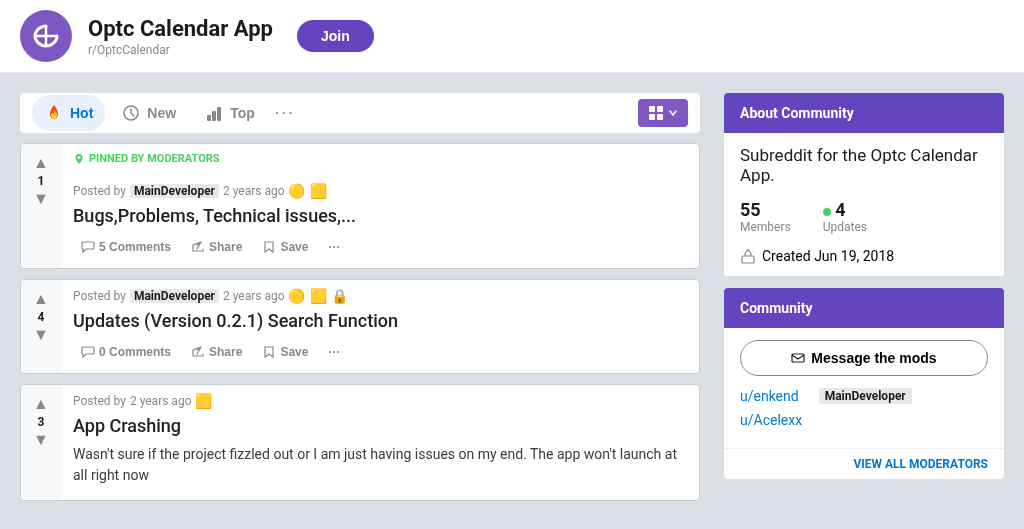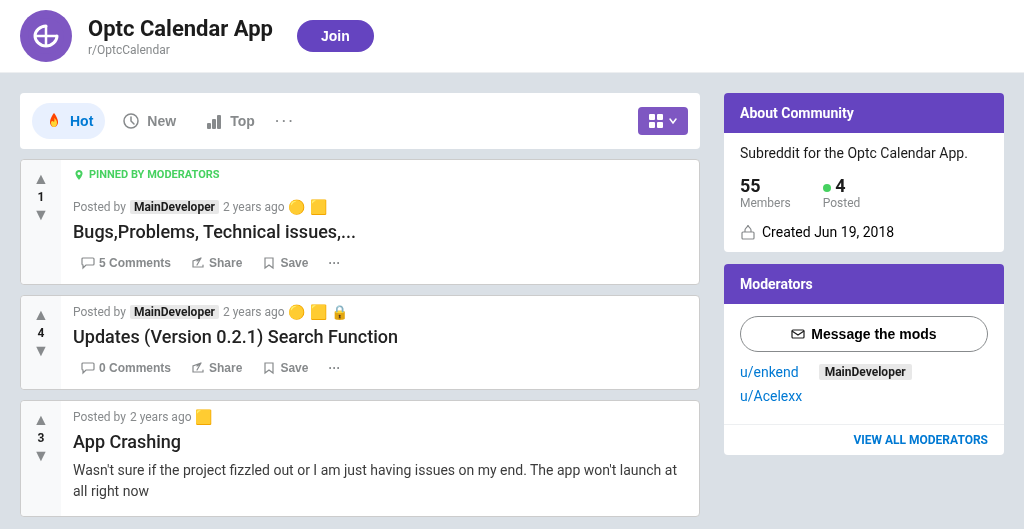--- a/index.html
+++ b/index.html
@@ -13,21 +13,21 @@
     .header-title { font-size: 22px; font-weight: 700; color: #1c1c1c; }
     .header-sub { font-size: 12px; color: #878a8c; margin-top: 2px; }
     .join-btn { background: #6544c0; color: white; border: none; border-radius: 20px; padding: 8px 24px; font-size: 14px; font-weight: 700; cursor: pointer; margin-left: 8px; }
 
     
     .main { display: flex; gap: 24px; padding: 20px 20px; max-width: 1024px; margin: 0 auto; }
     .content { flex: 1; min-width: 0; }
     .sidebar { width: 280px; flex-shrink: 0; }
 
     
-    .sort-bar { background: white; border-radius: 4px; padding: 10px 12px; display: flex; align-items: center; gap: 4px; margin-bottom: 10px; }
+    .sort-bar { background: white; border-radius: 4px; padding: 2px 12px; display: flex; align-items: center; gap: 4px; margin-bottom: 10px; }
     .sort-btn { display: flex; align-items: center; gap: 6px; padding: 8px 12px; border-radius: 2px; border: none; background: none; font-size: 14px; font-weight: 700; color: #878a8c; cursor: pointer; }
     .sort-btn.active { color: #0079d3; background: #e8f0fe; border-radius: 20px; }
     .sort-btn svg { width: 20px; height: 20px; }
     .sort-dots { margin-left: 4px; font-size: 18px; color: #878a8c; cursor: pointer; letter-spacing: 2px; }
     .sort-view { margin-left: auto; background: #7e57c2; color: white; border: none; border-radius: 4px; padding: 6px 10px; cursor: pointer; display: flex; align-items: center; gap: 4px; }
 
     
     .post-card { background: white; border-radius: 4px; margin-bottom: 10px; display: flex; border: 1px solid #ccc; }
     .post-vote { display: flex; flex-direction: column; align-items: center; padding: 8px 6px; background: #f8f9fa; border-radius: 4px 0 0 4px; min-width: 40px; }
     .vote-up, .vote-down { background: none; border: none; cursor: pointer; color: #878a8c; font-size: 16px; padding: 2px; }
@@ -39,21 +39,21 @@
     .post-title { font-size: 18px; font-weight: 500; color: #222; margin-bottom: 8px; }
     .post-actions { display: flex; align-items: center; gap: 4px; }
     .action-btn { display: flex; align-items: center; gap: 4px; padding: 6px 8px; border: none; background: none; color: #878a8c; font-size: 12px; font-weight: 700; cursor: pointer; border-radius: 2px; }
     .post-emoji { font-size: 14px; }
     .post-snippet { font-size: 14px; color: #3c3c3c; margin-bottom: 6px; line-height: 1.5; }
 
     
     .sidebar-card { background: white; border-radius: 4px; margin-bottom: 12px; overflow: hidden; }
     .sidebar-header { background: #6544c0; color: white; font-weight: 700; font-size: 14px; padding: 12px 16px; }
     .sidebar-body { padding: 12px 16px; }
-    .sidebar-desc { font-size: 14px; color: #1c1c1c; margin-bottom: 14px; }
+    .sidebar-desc { font-size: 17px; color: #1c1c1c; margin-bottom: 14px; }
     .sidebar-stats { display: flex; gap: 32px; margin-bottom: 14px; }
     .stat-item { display: flex; flex-direction: column; }
     .stat-number { font-size: 18px; font-weight: 700; color: #1c1c1c; }
     .stat-label { font-size: 12px; color: #878a8c; }
     .sidebar-created { font-size: 14px; color: #000000; display: flex; align-items: center; gap: 6px; }
     .message-mods-btn { width: 100%; padding: 9px; border-radius: 20px; border: 1px solid #878a8c; background: white; font-size: 14px; font-weight: 700; cursor: pointer; display: flex; align-items: center; justify-content: center; gap: 6px; margin-bottom: 12px; }
     .mod-item { font-size: 14px; color: #0079d3; margin-bottom: 8px; display: flex; align-items: center; gap: 20px; }
     .mod-badge { background: #e8e8e8; border-radius: 2px; padding: 1px 6px; font-size: 12px; color: #1c1c1c; font-weight: 700; }
     .view-all-mods { color: #0079d3; font-size: 12px; font-weight: 700; text-align: right; display: block; padding: 8px 16px; text-transform: uppercase; cursor: pointer; border-top: 1px solid #edeff1; text-decoration: none; }
 
@@ -229,35 +229,35 @@
       <div class="sidebar-header">About Community</div>
       <div class="sidebar-body">
         <div class="sidebar-desc">Subreddit for the Optc Calendar App.</div>
         <div class="sidebar-stats">
           <div class="stat-item">
             <span class="stat-number">55</span>
             <span class="stat-label">Members</span>
           </div>
           <div class="stat-item">
             <span class="stat-number"><span class="online-dot"></span> <span>4</span></span>
-            <span class="stat-label">Posted</span>
+            <span class="stat-label">Updates</span>
           </div>
         </div>
         <div class="sidebar-created">
           <svg width="16" height="16" viewBox="0 0 16 16" fill="none">
             <rect x="2" y="8" width="12" height="7" rx="1" stroke="#878a8c" stroke-width="1.2" fill="none"></rect>
             <path d="M5 8 V6 C5 4.3 8 3 8 1 C8 3 11 4.3 11 6 V8" stroke="#878a8c" stroke-width="1.2" fill="none"></path>
           </svg>
           <span>Created Jun 19, 2018</span>
         </div>
       </div>
     </div>
 
     <div class="sidebar-card">
-      <div class="sidebar-header">Moderators</div>
+      <div class="sidebar-header">Community</div>
       <div class="sidebar-body">
         <button class="message-mods-btn">
           <svg width="14" height="14" viewBox="0 0 14 14" fill="none">
             <rect x="1" y="3" width="12" height="8" rx="1" stroke="#1c1c1c" stroke-width="1.2" fill="none"></rect>
             <path d="M1 4 L7 8 L13 4" stroke="#1c1c1c" stroke-width="1.2"></path>
           </svg>
           <span>Message the mods</span>
         </button>
         <div class="mod-item">
           <a style="color:#0079d3; text-decoration:none;">u/enkend</a>

